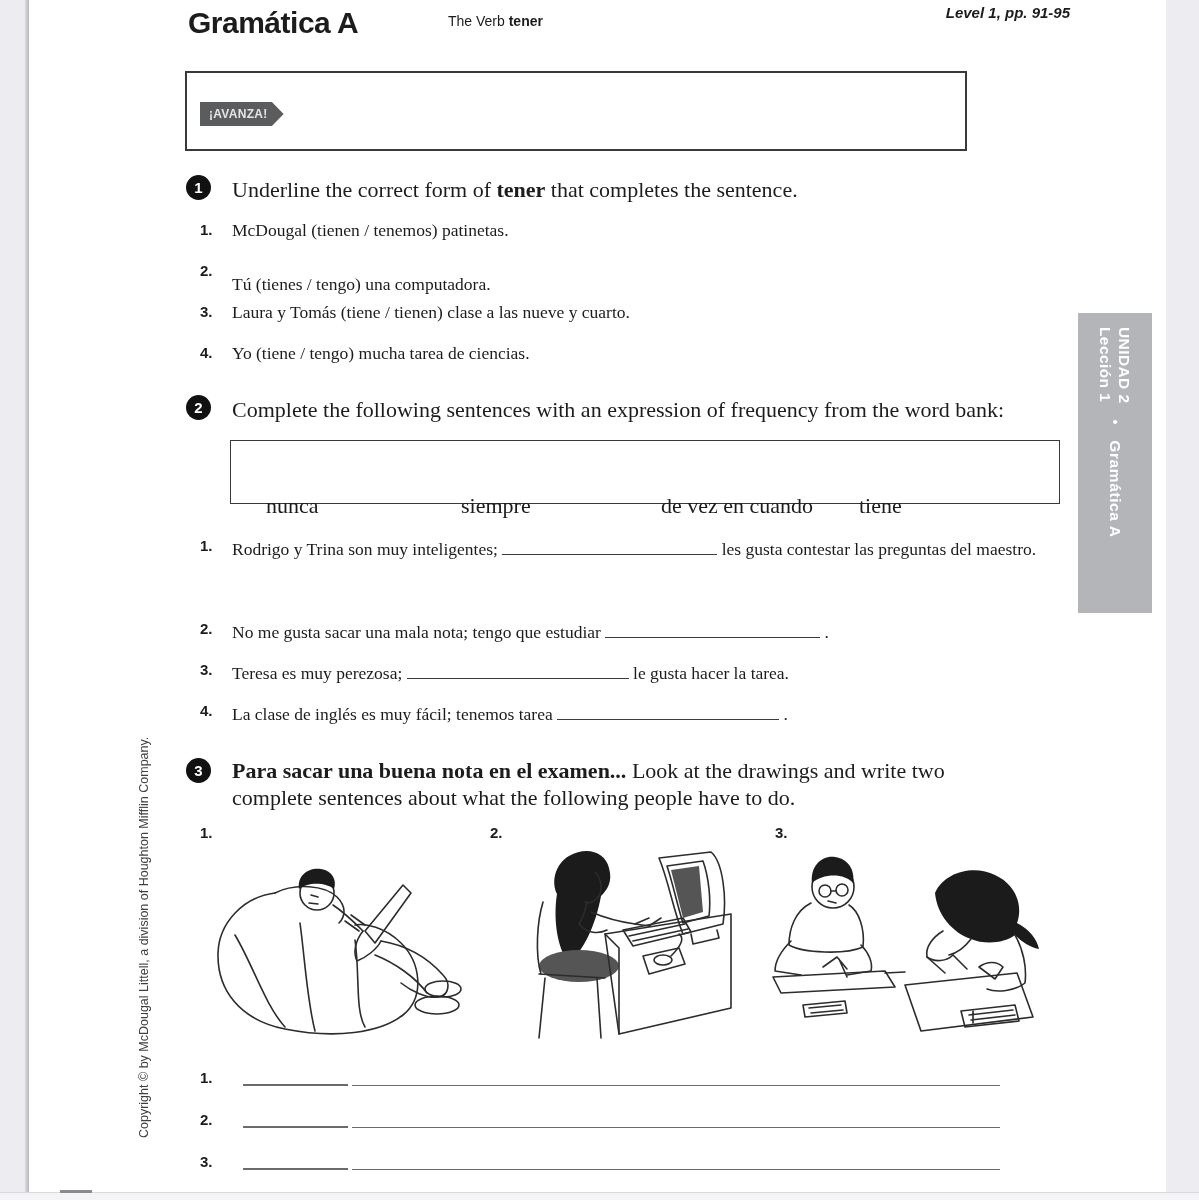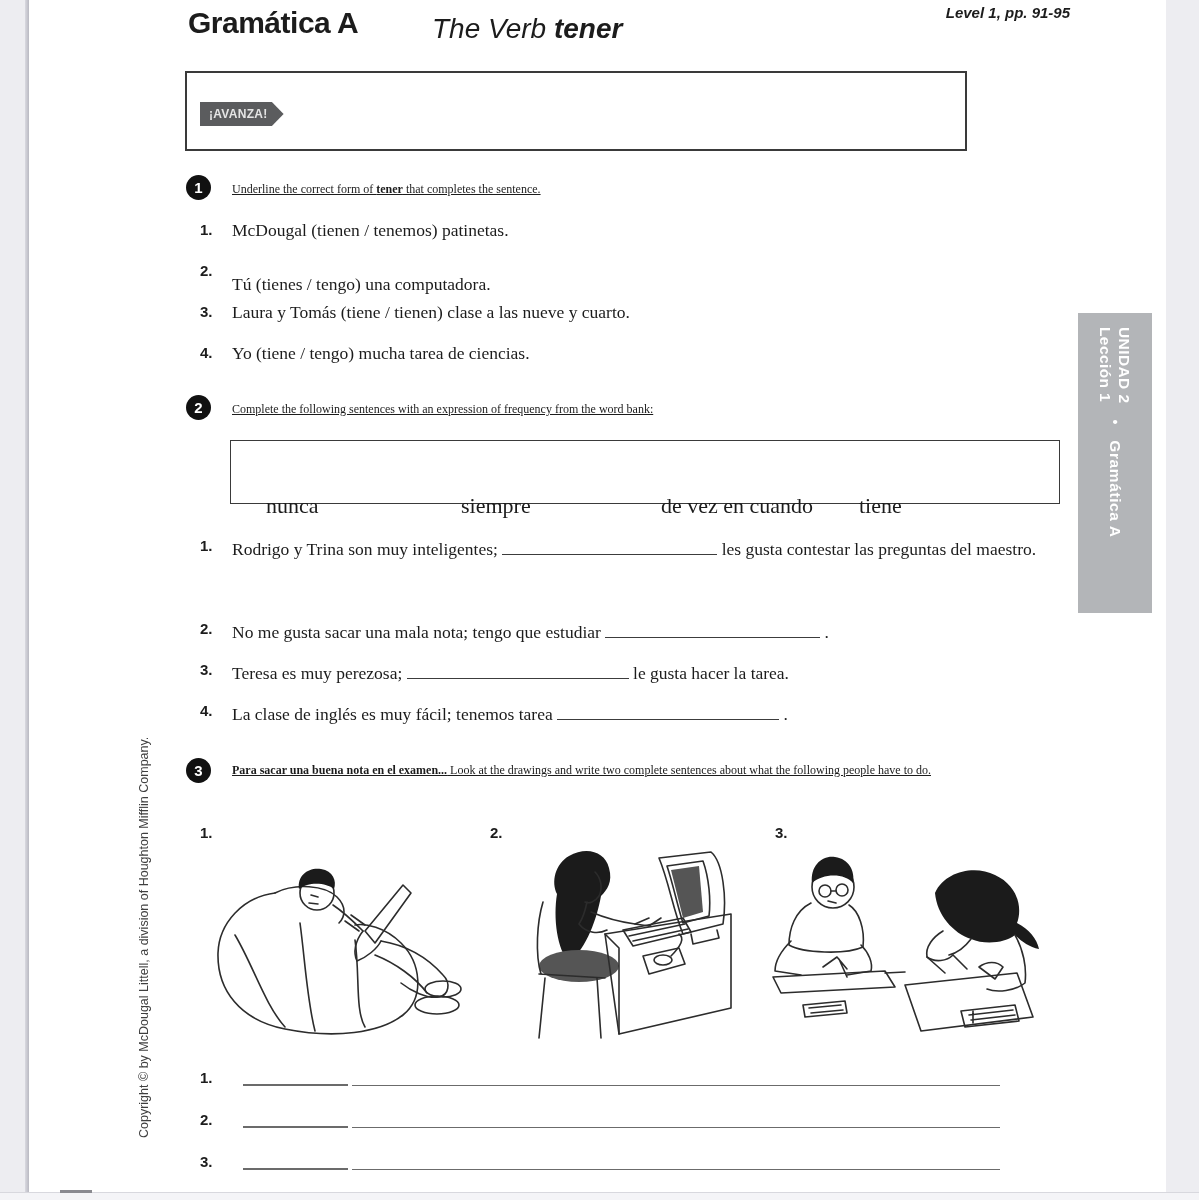--- a/index.html
+++ b/index.html
@@ -20,21 +20,21 @@
     background:linear-gradient(90deg,#d9d9e0,#b9b9c2);
   }
   .edge-bottom {
     position:absolute; left:0; top:1192px; width:1199px; height:8px;
     background:#f4f4f7; border-top:1px solid #d8d8de;
   }
   .scan-mark { position:absolute; left:60px; top:1190px; width:32px; height:3px; background:#8a8a90; }
 
   
   .title { position:absolute; left:188px; top:6px; font-family:"Liberation Sans",sans-serif; font-weight:bold; font-size:30px; letter-spacing:-0.5px; }
-  .subtitle { position:absolute; left:432px; top:13px; font-family:"Liberation Sans",sans-serif; font-style:italic; font-size:28px; }
+  .subtitle { position:absolute; left:448px; top:13px; font-family:"Liberation Sans",sans-serif; font-size:14px; }
   .subtitle b { font-weight:bold; }
   .level { position:absolute; left:830px; top:4px; width:240px; text-align:right; font-family:"Liberation Sans",sans-serif; font-style:italic; font-weight:bold; font-size:15px; }
 
   
   .goal-box { position:absolute; left:185px; top:71px; width:782px; height:80px; border:2px solid #3a3a3a; background:#fff; }
   .avanza-badge {
     position:absolute; left:13px; top:29px; height:24px; padding:0 16px 0 9px;
     background:#5b5c5e; color:#e5e5e5;
     font-family:"Liberation Sans",sans-serif; font-weight:bold; font-size:12px;
     line-height:24px; letter-spacing:0.3px;
@@ -43,21 +43,21 @@
   .goal-text { position:absolute; left:97px; top:30px; font-size:18px; white-space:nowrap; }
   .goal-label { font-family:"Liberation Sans",sans-serif; font-weight:bold; font-size:17px; }
   .goal-text b { font-weight:bold; }
 
   
   .act-circle {
     position:absolute; width:25px; height:25px; border-radius:50%;
     background:#111; color:#fff; text-align:center;
     font-family:"Liberation Sans",sans-serif; font-weight:bold; font-size:15px; line-height:25px;
   }
-  .instr { position:absolute; font-size:12px; line-height:27px;text-decoration:underline; }
+  .instr { position:absolute; font-size:22px; line-height:27px; }
   .instr b { font-weight:bold; }
   .item-num { position:absolute; font-family:"Liberation Sans",sans-serif; font-weight:bold; font-size:15px; }
   .item-text { position:absolute; font-size:17.5px; line-height:42px; }
   .blank { display:inline-block; border-bottom:1.5px solid #3c3c3c; height:14px; }
 
   
   .word-bank { position:absolute; left:230px; top:440px; width:830px; height:64px; border:1.5px solid #3a3a3a; }
   .word-bank span { position:absolute; top:9px; font-size:22px;margin-top:43px; }
 
   

